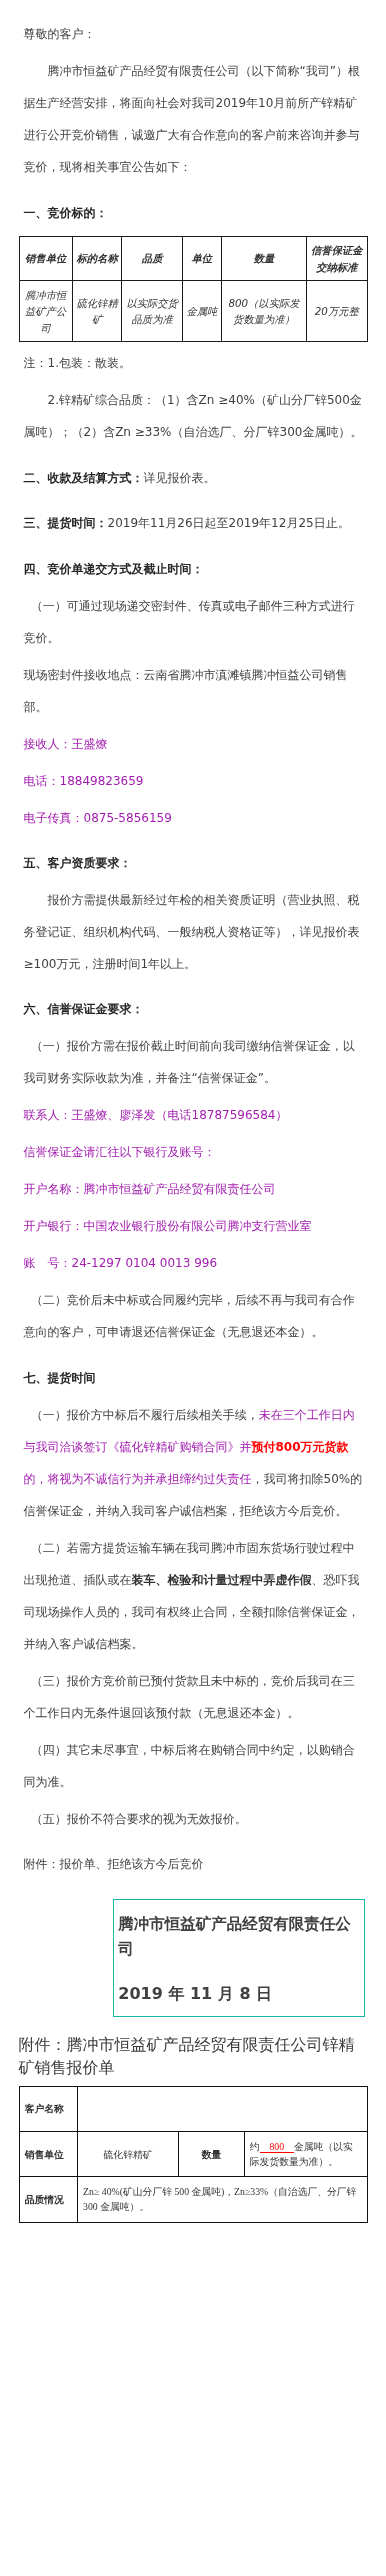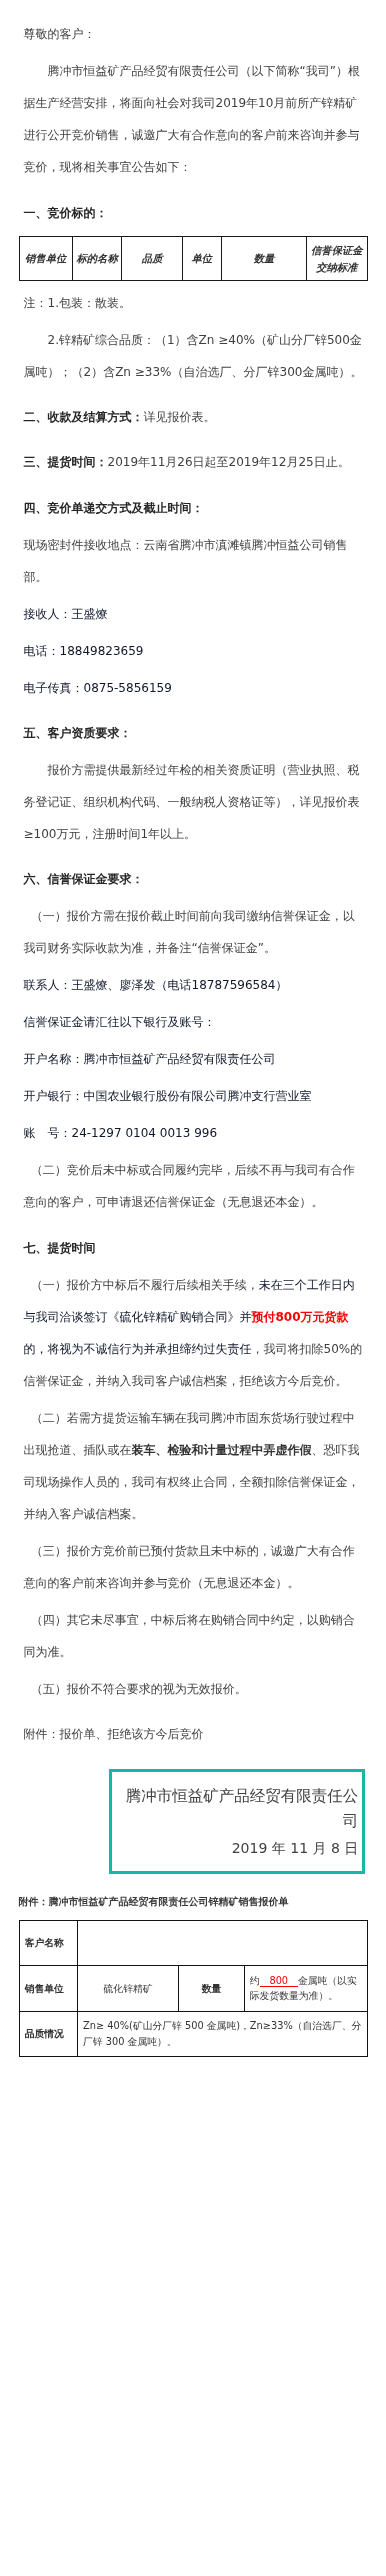--- a/index.html
+++ b/index.html
@@ -3,36 +3,36 @@
 <meta charset="utf-8">
 <style>
   html,body{margin:0;padding:0;background:#ffffff;}
   body{width:386px;min-height:2997px;font-family:"DejaVu Sans","Liberation Sans",sans-serif;color:#3f3f3f;}
   .doc{padding:13.4px 18.5px 17.5px 18.5px;}
   .p{font-size:12px;line-height:32px;margin:5px;color:#3f3f3f;word-break:break-all;}
   .ti2{text-indent:2em;}
   .ti05{text-indent:0.6em;}
   .sec{margin-top:13.4px;}
   .hd{font-weight:bold;color:#262626;}
-  .red{color:#0f172a;}
+  .red{color:#a21caf;}
   .redb{color:#fe0000;font-weight:bold;}
   .redu{color:#fe0000;border-bottom:1px solid #fe0000;}
   .bold{font-weight:bold;color:#333;}
   
   table.bid{border-collapse:collapse;width:100%;margin:7.2px 0 5.2px 0;font-style:italic;}
   table.bid th,table.bid td{border:1px solid #1a1a1a;font-size:10.3px;line-height:16.5px;text-align:center;vertical-align:middle;padding:5.2px 2.1px;color:#333;font-weight:normal;}
   table.bid th{font-weight:bold;}
   
-  .sigbox{border:3px solid #14b8a6;width:242px;margin:18.5px 2.1px 15.5px auto;padding:12.4px 4.1px 11.3px 4.1px;text-align:right;}
+  .sigbox{border:1px solid #14b8a6;width:242px;margin:18.5px 2.1px 15.5px auto;padding:12.4px 4.1px 11.3px 4.1px;text-align:left;font-weight:bold;}
   .sigbox .company{font-size:15.5px;color:#404040;line-height:25px;}
-  .sigbox .date{font-size:14px;color:#404040;line-height:23px;margin-top:3px;}
+  .sigbox .date{font-size:16px;color:#404040;line-height:23px;margin-top:20px;}
   
-  .sheet-title{font-size:10px;color:#3a3a3a;margin:13.4px 0 7.2px 0;line-height:23px;font-weight:bold;}
+  .sheet-title{font-size:16px;color:#3a3a3a;margin:13.4px 0 7.2px 0;line-height:23px;}
   table.sheet{border-collapse:collapse;width:100%;border:1.5px solid #111;}
-  table.sheet td{border:1px solid #111;font-size:9.8px;line-height:15.5px;color:#333;vertical-align:middle;padding:4.1px 5.2px;word-break:break-all;}
+  table.sheet td{border:1px solid #111;font-size:9.8px;line-height:15.5px;color:#333;vertical-align:middle;padding:4.1px 5.2px;word-break:break-all;font-family:Liberation Serif, serif;}
   td.lbl{width:47px;font-weight:bold;color:#222;text-align:left;padding-left:6.2px;font-size:10.3px;}
   td.center{text-align:center;}
 </style>
 </head>
 <body>
 
 <div class="doc">
 
   <p class="p">尊敬的客户：</p>
   <p class="p ti2">腾冲市恒益矿产品经贸有限责任公司（以下简称“我司”）根据生产经营安排，将面向社会对我司2019年10月前所产锌精矿进行公开竞价销售，诚邀广大有合作意向的客户前来咨询并参与竞价，现将相关事宜公告如下：</p>
@@ -42,36 +42,45 @@
     <table class="bid">
       <tbody>
           <tr>
         <th style="width:15%">销售单位</th>
         <th style="width:14%">标的名称</th>
         <th style="width:17%">品质</th>
         <th style="width:11%">单位</th>
         <th style="width:24%">数量</th>
         <th style="width:17%">信誉保证金交纳标准</th>
       </tr>
+      <tr>
+        <td>腾冲市恒益矿产公司</td>
+        <td>硫化锌精矿</td>
+        <td>以实际交货品质为准</td>
+        <td>金属吨</td>
+        <td>800（以实际发货数量为准）</td>
+        <td>20万元整</td>
+      </tr>
     </tbody>
       </table>
     <p class="p">注：1.包装：散装。</p>
     <p class="p ti2">2.锌精矿综合品质：（1）含Zn ≥40%（矿山分厂锌500金属吨）；（2）含Zn ≥33%（自治选厂、分厂锌300金属吨）。</p>
   </div>
 
   <div class="sec">
     <p class="p"><span class="hd">二、收款及结算方式：</span><span>详见报价表。</span></p>
   </div>
 
   <div class="sec">
     <p class="p"><span class="hd">三、提货时间：</span><span>2019年11月26日起至2019年12月25日止。</span></p>
   </div>
 
   <div class="sec">
     <p class="p hd">四、竞价单递交方式及截止时间：</p>
+    <p class="p ti05">（一）可通过现场递交密封件、传真或电子邮件三种方式进行竞价。</p>
     <p class="p">现场密封件接收地点：云南省腾冲市滇滩镇腾冲恒益公司销售部。</p>
     <p class="p red">接收人：王盛燎</p>
     <p class="p red">电话：18849823659</p>
     <p class="p red">电子传真：0875-5856159</p>
   </div>
 
   <div class="sec">
     <p class="p hd">五、客户资质要求：</p>
     <p class="p ti2">报价方需提供最新经过年检的相关资质证明（营业执照、税务登记证、组织机构代码、一般纳税人资格证等），详见报价表≥100万元，注册时间1年以上。</p>
   </div>
@@ -84,21 +93,21 @@
     <p class="p red">开户名称：腾冲市恒益矿产品经贸有限责任公司</p>
     <p class="p red">开户银行：中国农业银行股份有限公司腾冲支行营业室</p>
     <p class="p red">账　号：24-1297 0104 0013 996</p>
     <p class="p ti05">（二）竞价后未中标或合同履约完毕，后续不再与我司有合作意向的客户，可申请退还信誉保证金（无息退还本金）。</p>
   </div>
 
   <div class="sec">
     <p class="p hd">七、提货时间</p>
     <p class="p ti05"><span>（一）报价方中标后不履行后续相关手续，</span><span class="red">未在三个工作日内与我司洽谈签订《硫化锌精矿购销合同》并</span><span class="redb">预付800万元货款</span><span class="red">的，将视为不诚信行为并承担缔约过失责任</span><span>，我司将扣除50%的信誉保证金，并纳入我司客户诚信档案，拒绝该方今后竞价。</span></p>
     <p class="p ti05"><span>（二）若需方提货运输车辆在我司腾冲市固东货场行驶过程中出现抢道、插队或在</span><span class="bold">装车、检验和计量过程中弄虚作假</span><span>、恐吓我司现场操作人员的，我司有权终止合同，全额扣除信誉保证金，并纳入客户诚信档案。</span></p>
-    <p class="p ti05">（三）报价方竞价前已预付货款且未中标的，诚邀广大有合作意向的客户前来咨询并参与竞价（无息退还本金）。</p>
+    <p class="p ti05">（三）报价方竞价前已预付货款且未中标的，竞价后我司在三个工作日内无条件退回该预付款（无息退还本金）。</p>
     <p class="p ti05">（四）其它未尽事宜，中标后将在购销合同中约定，以购销合同为准。</p>
     <p class="p ti05">（五）报价不符合要求的视为无效报价。</p>
   </div>
 
   <div class="sec">
     <p class="p">附件：报价单、拒绝该方今后竞价</p>
   </div>
 
   <div class="sigbox">
     <div class="company">腾冲市恒益矿产品经贸有限责任公司</div>

